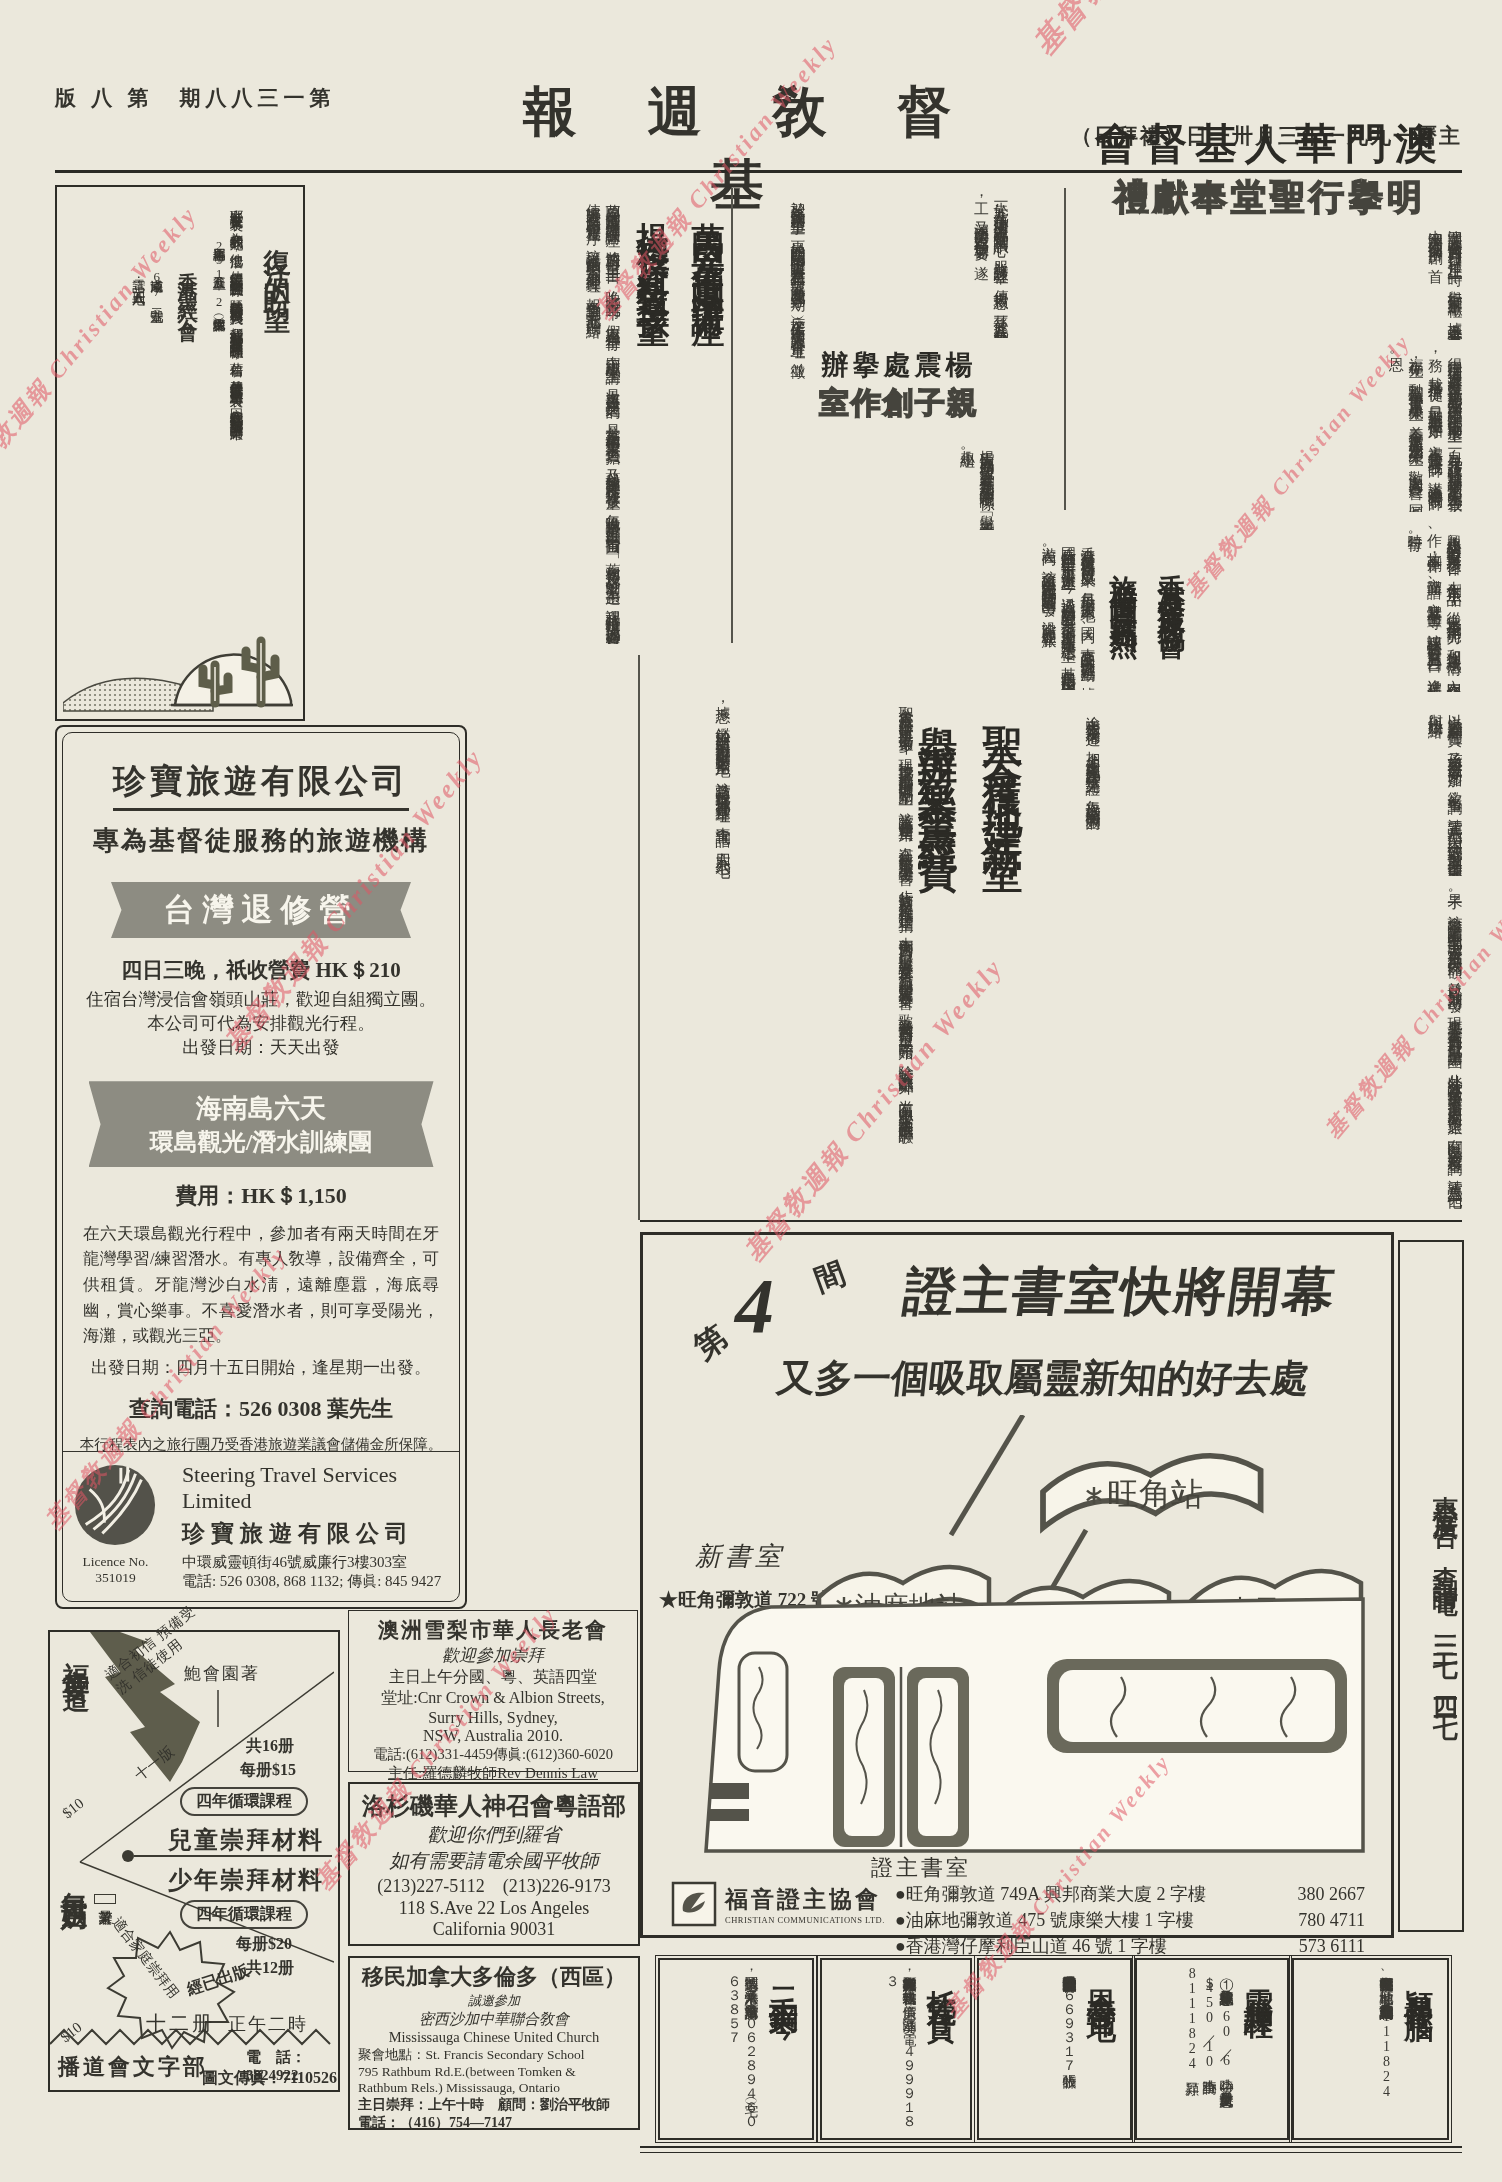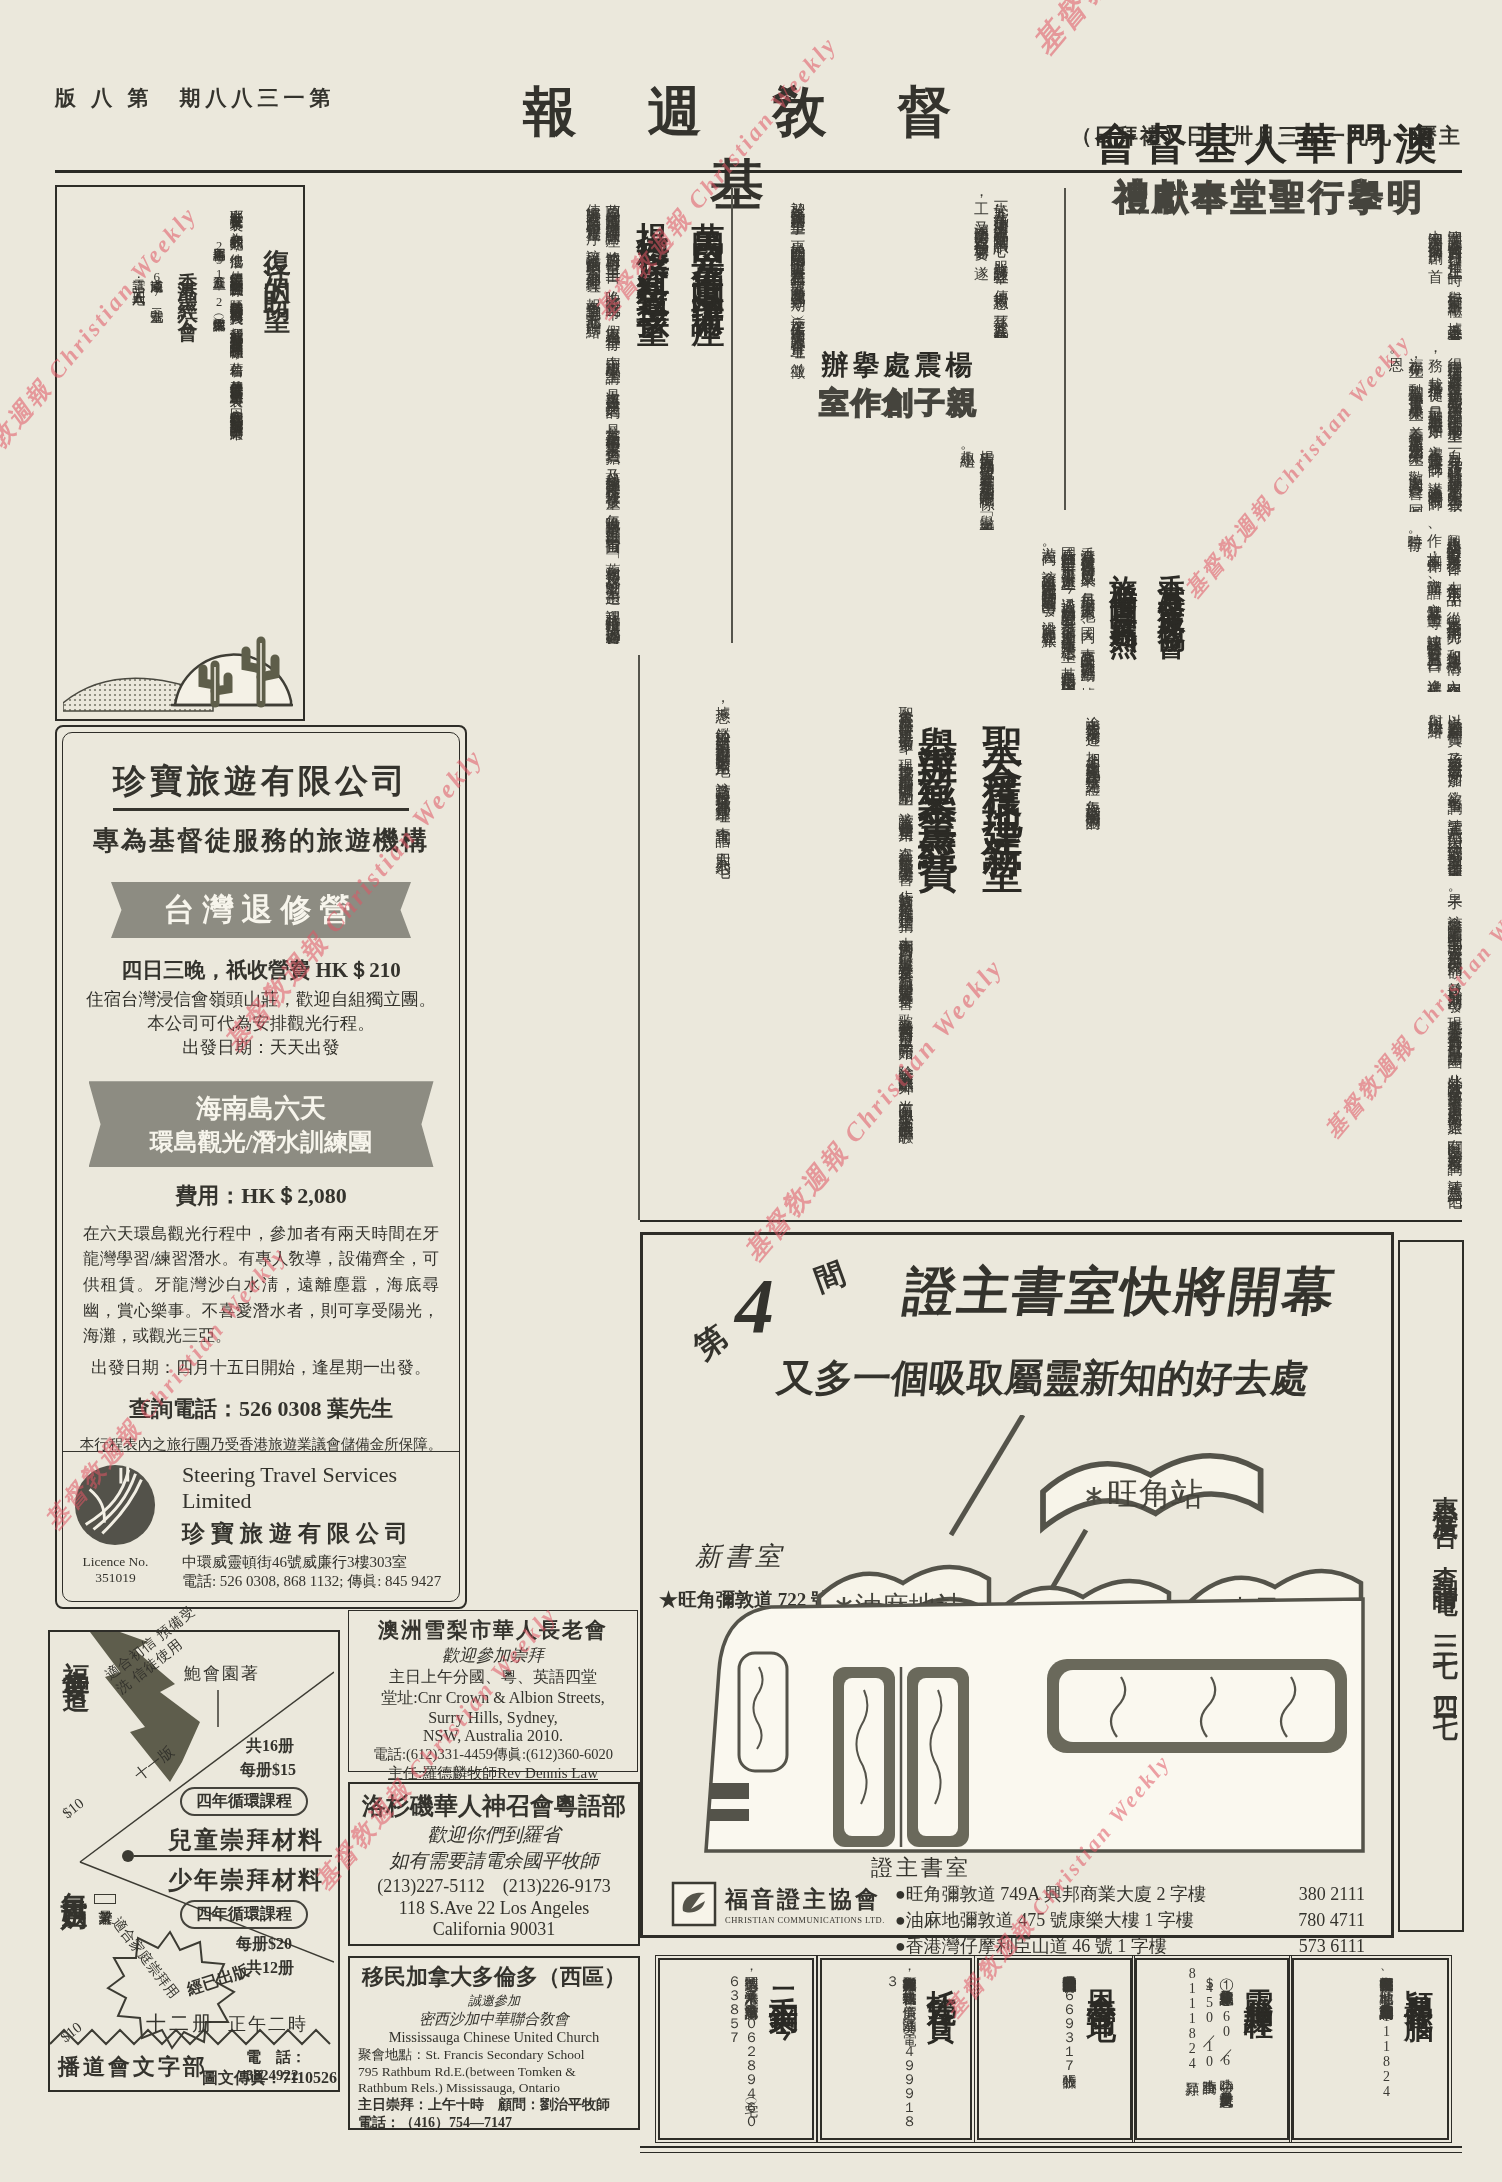--- a/index.html
+++ b/index.html
@@ -141,21 +141,21 @@
       <div style="margin-top:12px;font-size:26px;font-weight:700;letter-spacing:2px;">專為基督徒服務的旅遊機構</div>
       <div class="ribbon" style="margin-top:24px;width:300px;height:56px;font-size:31px;letter-spacing:8px;">台灣退修營</div>
       <div class="adline" style="margin-top:18px;font-size:21px;font-weight:700;">四日三晚，祇收營費 HK＄210</div>
       <div class="adline" style="margin-top:4px;font-size:17.5px;">住宿台灣浸信會嶺頭山莊，歡迎自組獨立團。</div>
       <div class="adline" style="font-size:17.5px;">本公司可代為安排觀光行程。</div>
       <div class="adline" style="font-size:17.5px;">出發日期：天天出發</div>
       <div class="ribbon" style="margin-top:22px;width:345px;height:86px;font-size:26px;font-weight:700;">
         <div>海南島六天</div>
         <div style="font-size:24px;">環島觀光/潛水訓練團</div>
       </div>
-      <div class="adline" style="margin-top:14px;font-size:22px;font-weight:700;">費用：HK＄2,080</div>
+      <div class="adline" style="margin-top:14px;font-size:22px;font-weight:700;">費用：HK＄1,150</div>
       <div style="margin:10px 20px 0 20px;font-size:16.5px;line-height:1.55;text-align:justify;">在六天環島觀光行程中，參加者有兩天時間在牙龍灣學習/練習潛水。有專人敎導，設備齊全，可供租賃。牙龍灣沙白水淸，遠離塵囂，海底尋幽，賞心樂事。不喜愛潛水者，則可享受陽光，海灘，或觀光三亞。</div>
       <div class="adline" style="margin-top:8px;font-size:17px;">出發日期：四月十五日開始，逢星期一出發。</div>
       <div class="adline" style="margin-top:14px;font-size:22px;font-weight:700;">查詢電話：526 0308 葉先生</div>
       <div class="adline" style="margin-top:12px;font-size:14.5px;">本行程表內之旅行團乃受香港旅遊業議會儲備金所保障。</div>
       <div style="position:absolute;left:0;right:0;bottom:10px;border-top:1.5px solid #35342e;padding-top:10px;display:flex;align-items:flex-start;justify-content:center;gap:14px;text-align:left;">
         <div style="text-align:center;">
           <svg width="86" height="86" viewBox="0 0 88 88">
             <circle cx="44" cy="44" r="41" fill="#53524a"></circle>
             <g stroke="#f2efe4" stroke-width="3" fill="none">
               <path d="M58 8 C52 32 40 48 14 64"></path>
@@ -240,21 +240,21 @@
         <path d="M470 262 q10 16 -4 30 q-12 14 0 30 M560 262 q10 16 -4 30 q-12 14 0 30 M640 262 q10 16 -4 30 q-12 14 0 30" stroke="#54534a" stroke-width="2.2" fill="none"></path>
         <rect x="58" y="368" width="40" height="16" fill="#54534a"></rect>
         <rect x="58" y="394" width="40" height="12" fill="#54534a"></rect>
       </g>
     </svg>
 
     <div class="abs" style="left:228px;top:618px;font-size:22px;letter-spacing:3px;">證主書室</div>
     <div class="abs" style="left:252px;top:646px;width:470px;">
       <div style="display:flex;justify-content:space-between;font-size:18px;line-height:1.45;">
         <span>●旺角彌敦道 749A 興邦商業大廈 2 字樓</span>
-        <span>380 2111</span>
+        <span>380 2667</span>
       </div>
       <div style="display:flex;justify-content:space-between;font-size:18px;line-height:1.45;">
         <span>●油麻地彌敦道 475 號康樂大樓 1 字樓</span>
         <span>780 4711</span>
       </div>
       <div style="display:flex;justify-content:space-between;font-size:18px;line-height:1.45;">
         <span>●香港灣仔摩利臣山道 46 號 1 字樓</span>
         <span>573 6111</span>
       </div>
     </div>

